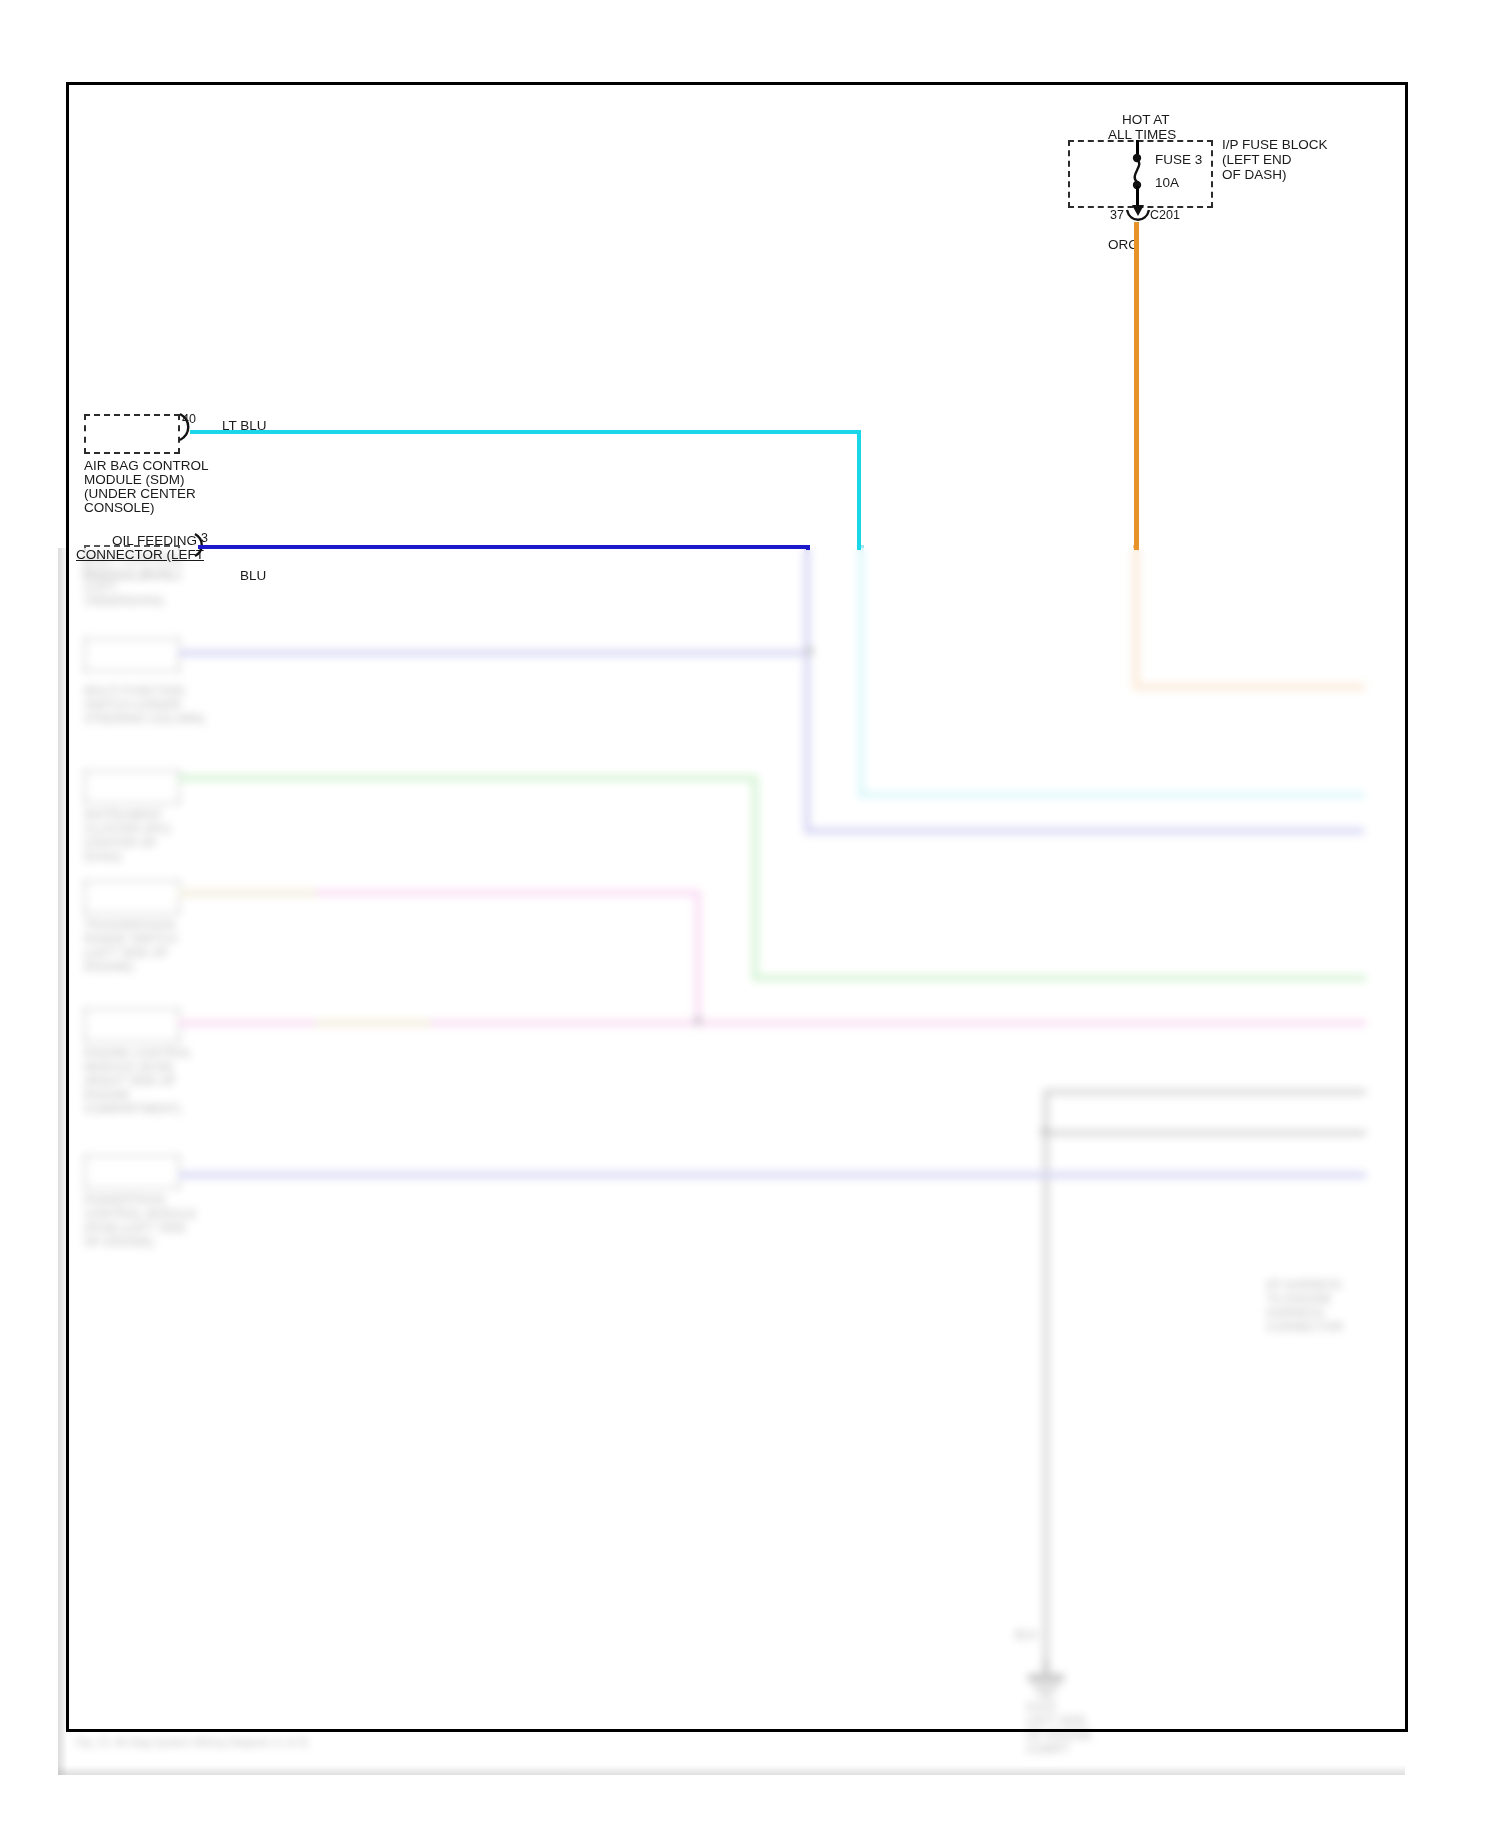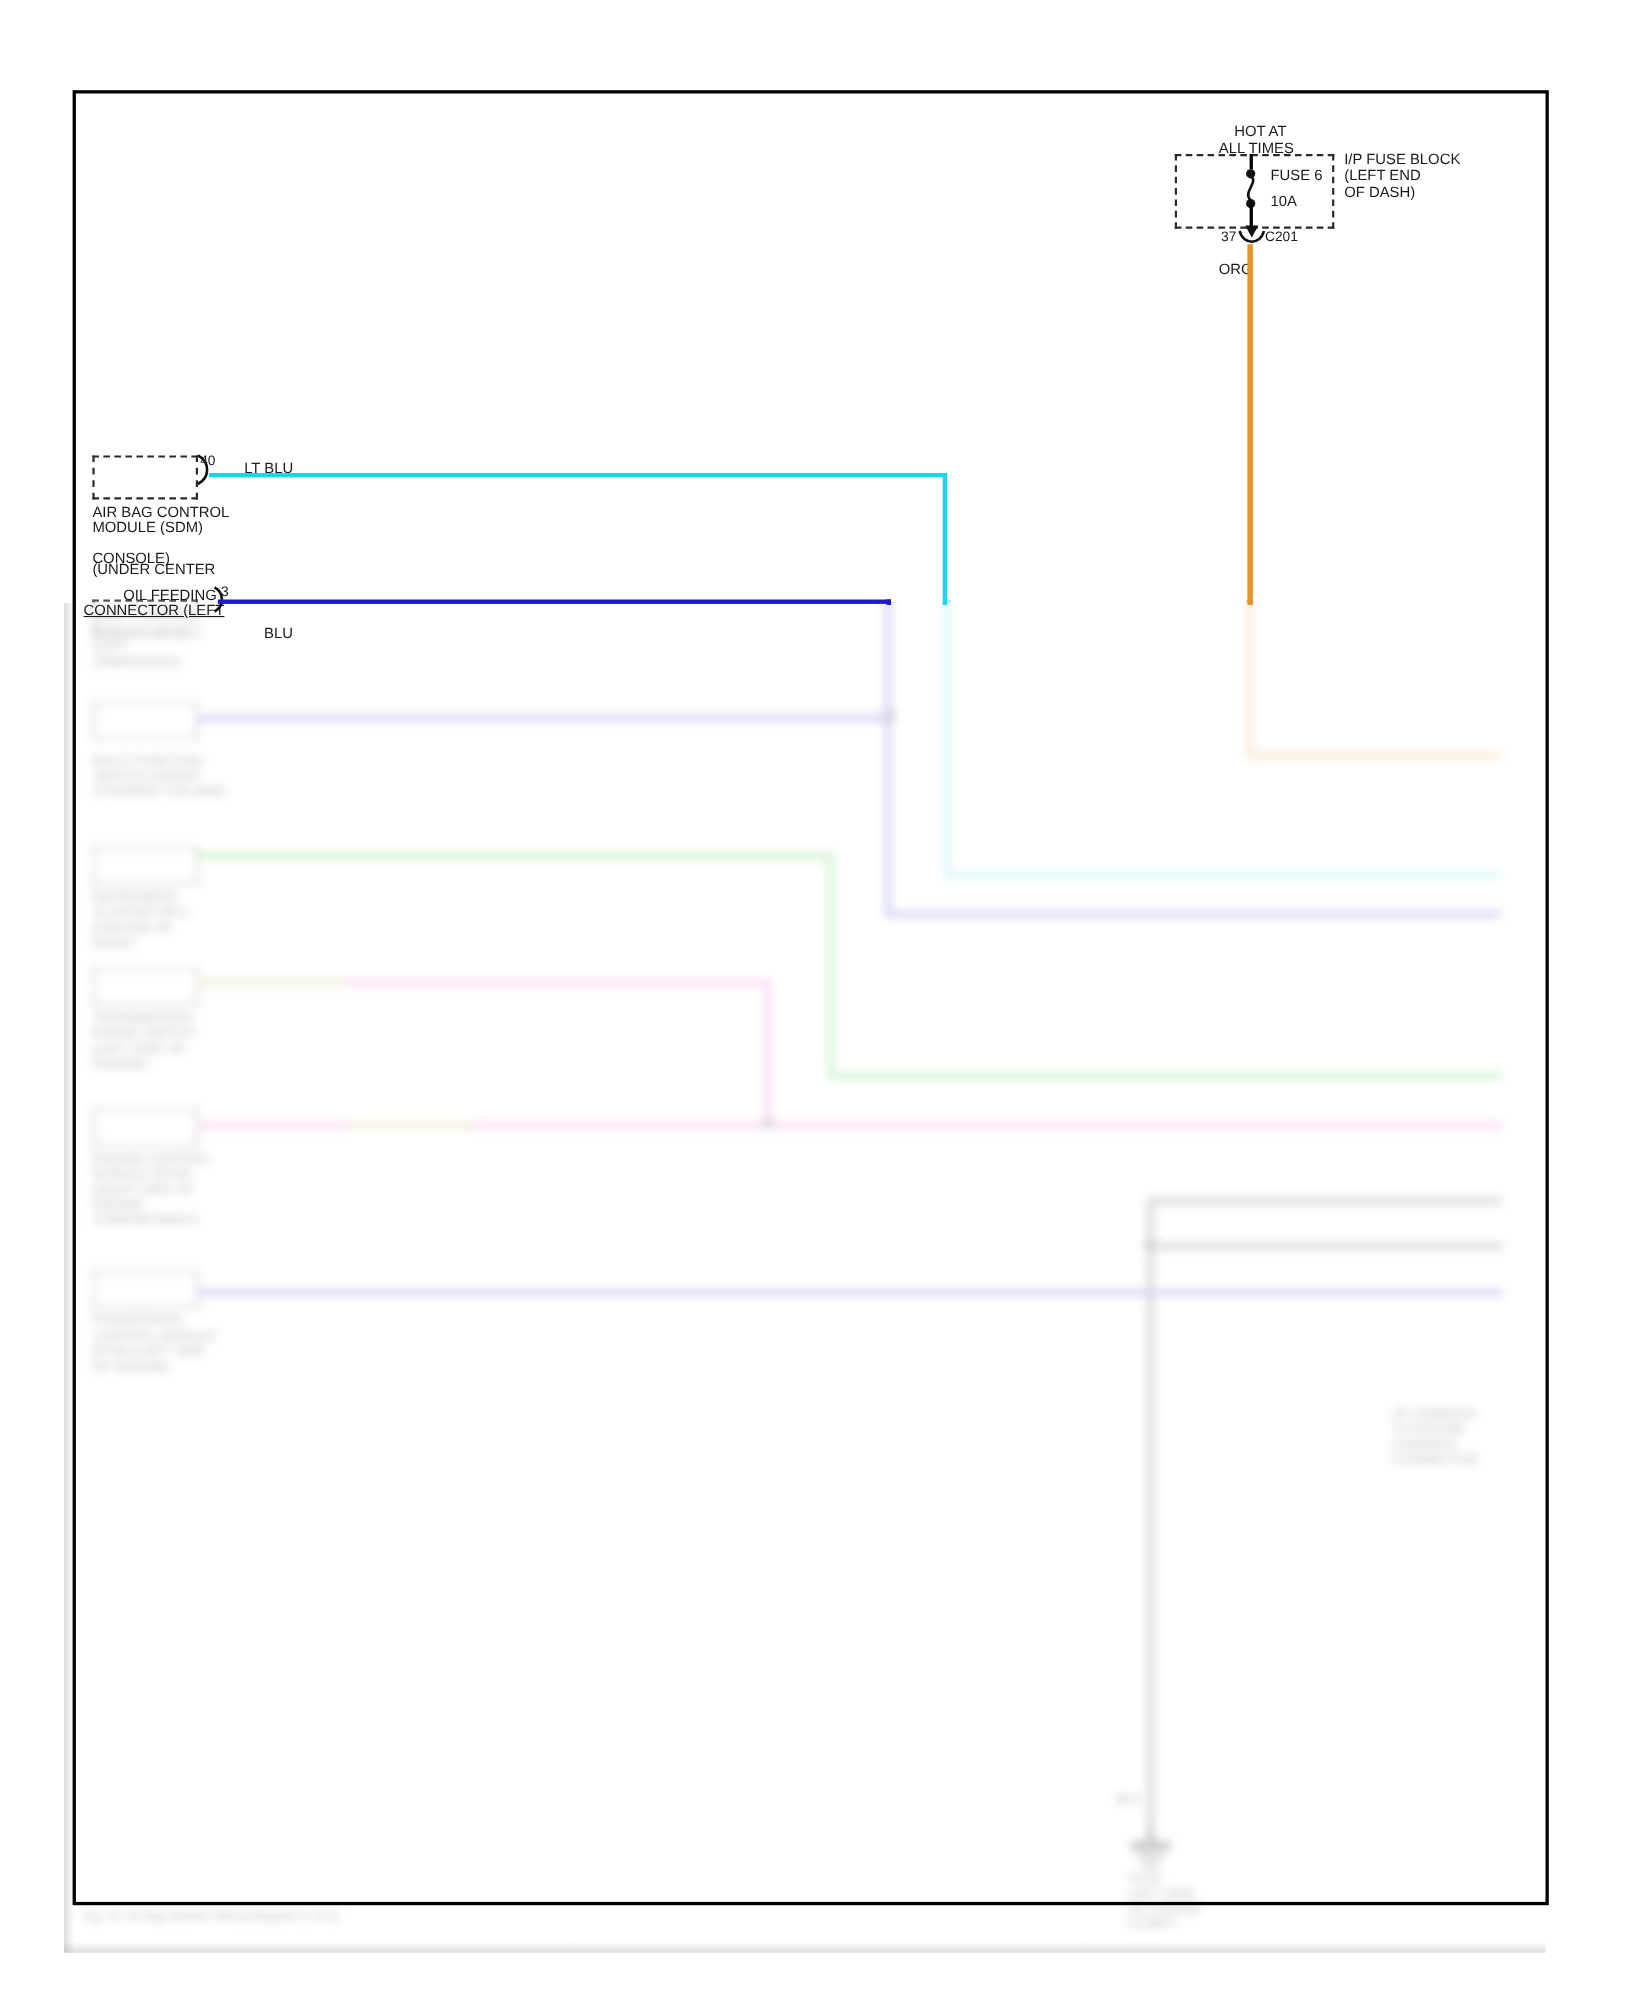--- a/index.html
+++ b/index.html
@@ -158,21 +158,21 @@
   <div class="dashbox" style="left:1068px;top:140px;width:145px;height:68px;"></div>
 
   <div class="wire v" style="left:1136px;top:140px;height:14px;"></div>
 
   <svg id="fuse-squiggle" width="22" height="44" viewBox="0 0 22 44" style="left:1127px;top:152px;">
     <circle cx="10" cy="6" r="4.2" fill="#111"></circle>
     <path d="M10 8 C 18 13, 2 23, 10 30" stroke="#111" stroke-width="2.4" fill="none"></path>
     <circle cx="10" cy="33" r="4.2" fill="#111"></circle>
   </svg>
 
-  <div class="lbl" style="left:1155px;top:152px;">FUSE 6</div>
+  <div class="lbl" style="left:1155px;top:152px;">FUSE 3</div>
   <div class="lbl" style="left:1155px;top:175px;">10A</div>
 
   <div class="wire v" style="left:1136px;top:186px;height:26px;"></div>
 
   <svg width="16" height="12" viewBox="0 0 16 12" style="position:absolute;left:1130px;top:204px;">
     <polygon points="8,12 2,1 14,1" fill="#111"></polygon>
   </svg>
 
   <svg width="26" height="16" viewBox="0 0 26 16" style="position:absolute;left:1125px;top:209px;">
     <path d="M2 1 C 5 14, 21 14, 24 1" stroke="#111" stroke-width="2.4" fill="none"></path>
@@ -192,21 +192,21 @@
 
   <svg width="16" height="30" viewBox="0 0 16 30" style="position:absolute;left:178px;top:412px;">
     <path d="M2 2 C 13 8, 13 22, 2 28" stroke="#111" stroke-width="2.4" fill="none"></path>
   </svg>
 
   <div class="lbl sm" style="left:182px;top:412px;">40</div>
   <div class="lbl" style="left:222px;top:418px;">LT BLU</div>
 
   <div class="lbl" style="left:84px;top:458px;text-align:center;">AIR BAG CONTROL</div>
   <div class="lbl" style="left:84px;top:472px;">MODULE (SDM)</div>
-  <div class="lbl" style="left:84px;top:510px;text-align:right;">(UNDER CENTER</div>
+  <div class="lbl" style="left:84px;top:486px;text-align:right;">(UNDER CENTER</div>
   <div class="lbl" style="left:84px;top:500px;">CONSOLE)</div>
 
   <div style="position:absolute;left:190px;top:430px;width:671px;height:4px;background:#19D7E8;"></div>
   <div style="position:absolute;left:857px;top:430px;width:4px;height:120px;background:#19D7E8;"></div>
 
   <div class="lbl" style="left:112px;top:533px;">OIL FEEDING</div>
   <div class="lbl" style="left:76px;top:547px;text-decoration:underline;">CONNECTOR (LEFT</div>
 
   <svg width="16" height="26" viewBox="0 0 16 26" style="position:absolute;left:192px;top:532px;">
     <path d="M3 2 C 12 7, 12 19, 3 24" stroke="#111" stroke-width="2.4" fill="none"></path>

